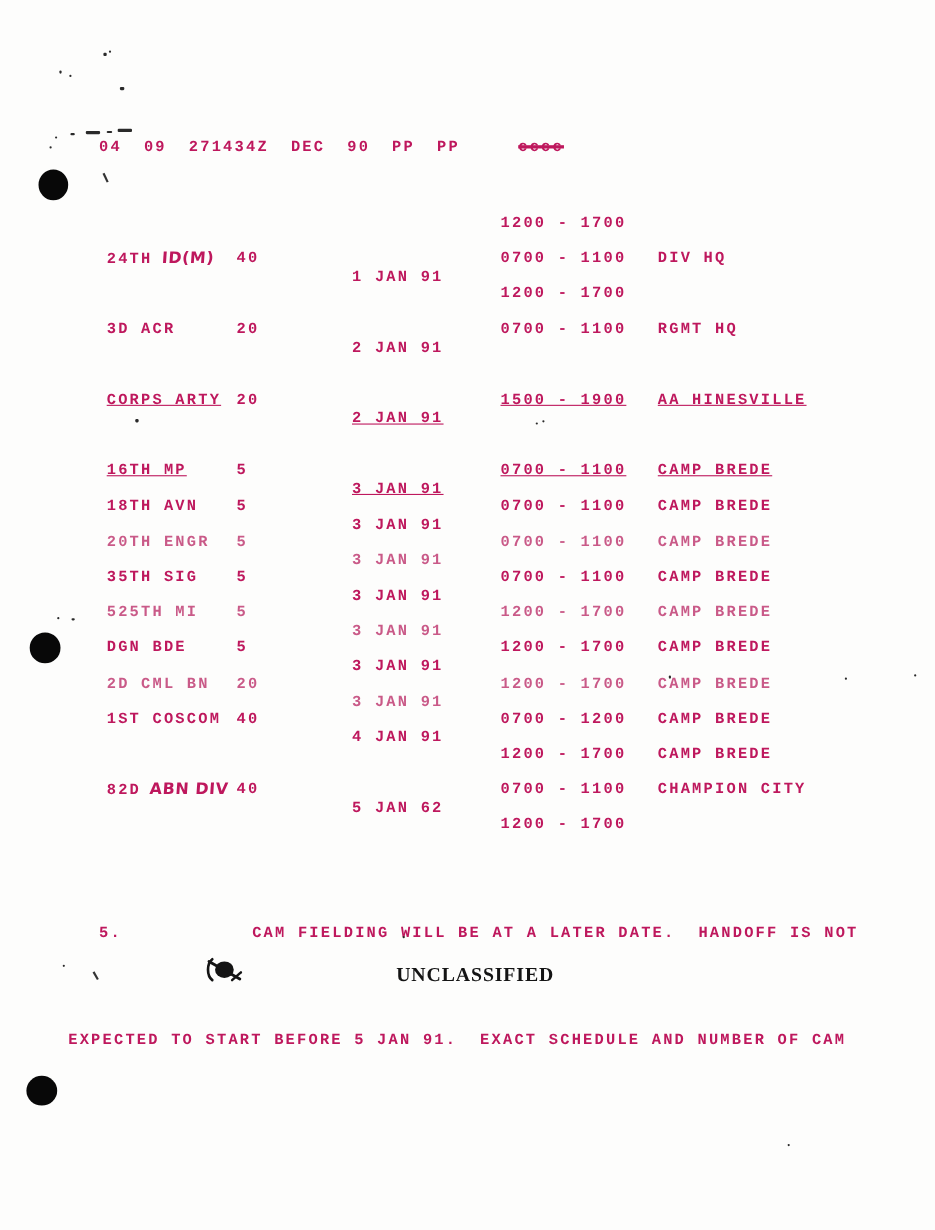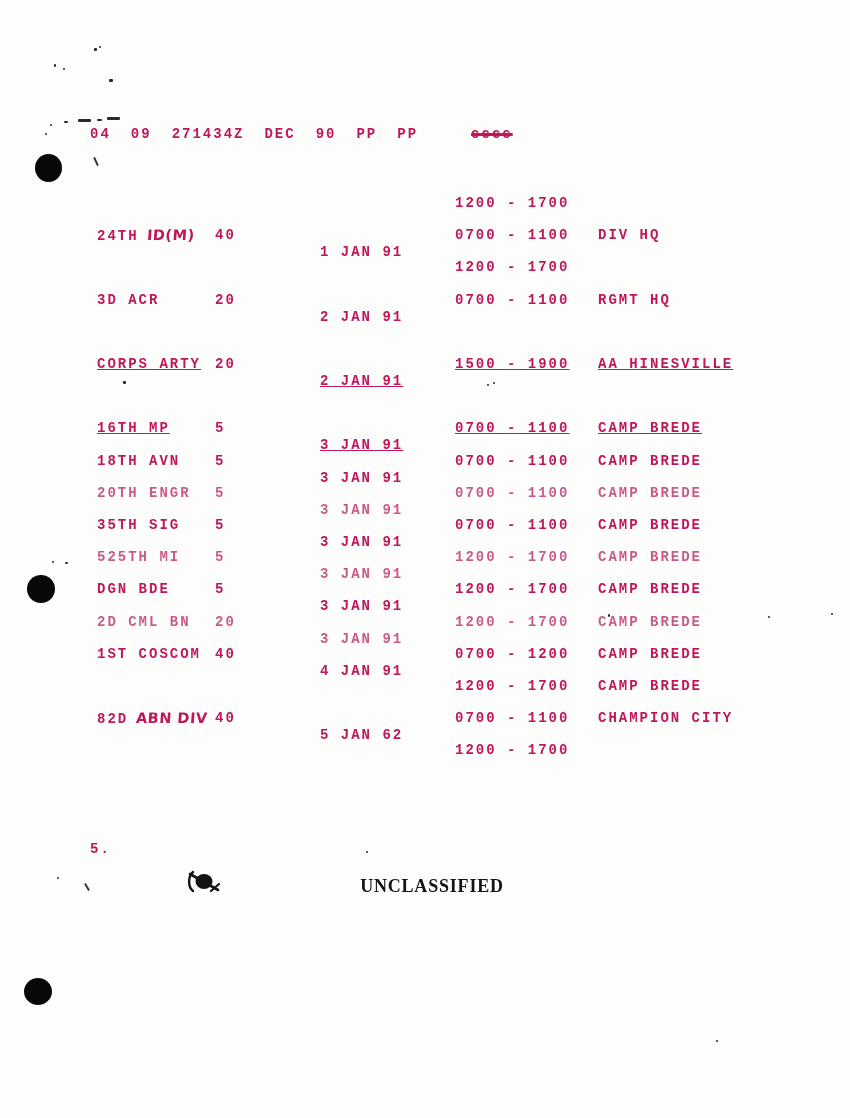--- a/index.html
+++ b/index.html
@@ -83,21 +83,23 @@
   <div class="pline1">
     <span class="pnum">5.</span>
     <span class="scribble">
       <svg width="36" height="24" viewBox="0 0 36 24">
         <path d="M8 2 C2.8 6 2.8 17 8 21" fill="none" stroke="#141414" stroke-width="2.4" stroke-linecap="round"></path>
         <ellipse cx="19" cy="11.5" rx="8.5" ry="7.5" fill="#141414"></ellipse>
         <path d="M5 4 L33 20" fill="none" stroke="#141414" stroke-width="2.6" stroke-linecap="round"></path>
         <path d="M26 21 L34 14" fill="none" stroke="#141414" stroke-width="2.2" stroke-linecap="round"></path>
       </svg>
     </span>
+    <span>CAM FIELDING WILL BE AT A LATER DATE.  HANDOFF IS NOT</span>
   </div>
+  <div>EXPECTED TO START BEFORE 5 JAN 91.  EXACT SCHEDULE AND NUMBER OF CAM</div>
 </div>
 
 <div class="footer">UNCLASSIFIED</div>
 
 <div class="speck" style="left:94px;top:48px;width:3px;height:3px;"></div>
 <div class="speck" style="left:99px;top:46px;width:2px;height:2px;"></div>
 <div class="speck" style="left:54px;top:64px;width:2px;height:3px;"></div>
 <div class="speck" style="left:63px;top:68px;width:2px;height:2px;"></div>
 <div class="speck" style="left:109px;top:79px;width:4px;height:3px;"></div>
 <div class="speck" style="left:50px;top:124px;width:2px;height:2px;"></div>

